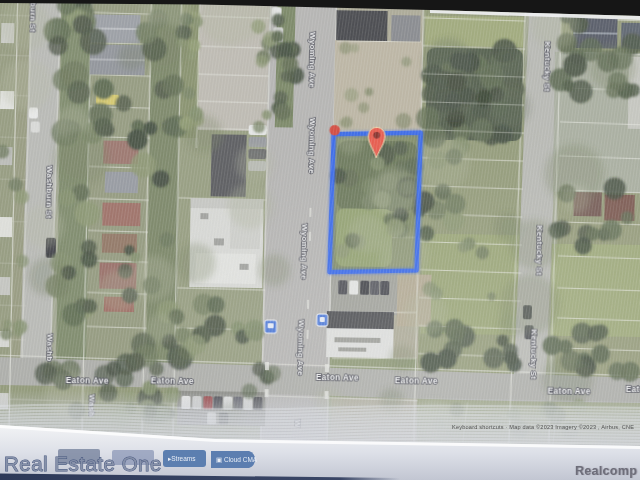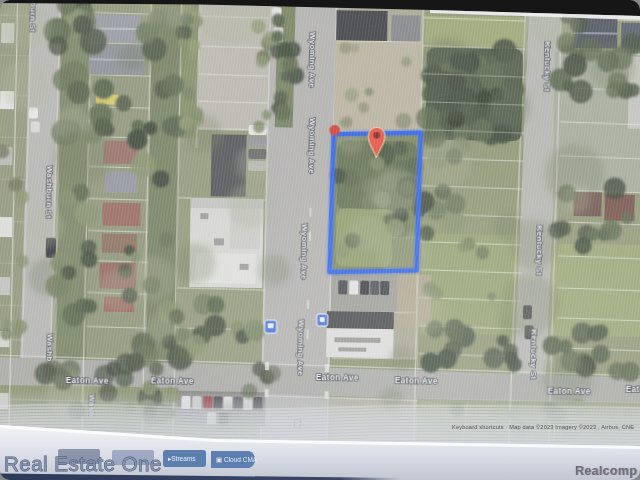--- a/index.html
+++ b/index.html
@@ -1,14 +1,14 @@
 <!DOCTYPE html>
 <html><head><meta charset="utf-8"><style>
 html,body{margin:0;padding:0;background:#888;}
-#shot{position:relative;width:640px;height:480px;overflow:hidden;font-family:"Liberation Sans",sans-serif;border-radius:10px;}
+#shot{position:relative;width:640px;height:480px;overflow:hidden;font-family:"Liberation Sans",sans-serif;}
 </style></head><body>
 <div id="shot">
 <svg width="640" height="480" viewBox="0 0 640 480" font-family="Liberation Sans,sans-serif">
 <defs>
 <filter id="soft" x="-20%" y="-20%" width="140%" height="140%">
           <feGaussianBlur stdDeviation="0.6"></feGaussianBlur>
         </filter>
 <filter id="soft2" x="-50%" y="-50%" width="200%" height="200%">
           <feGaussianBlur stdDeviation="1.1"></feGaussianBlur>
         </filter>

